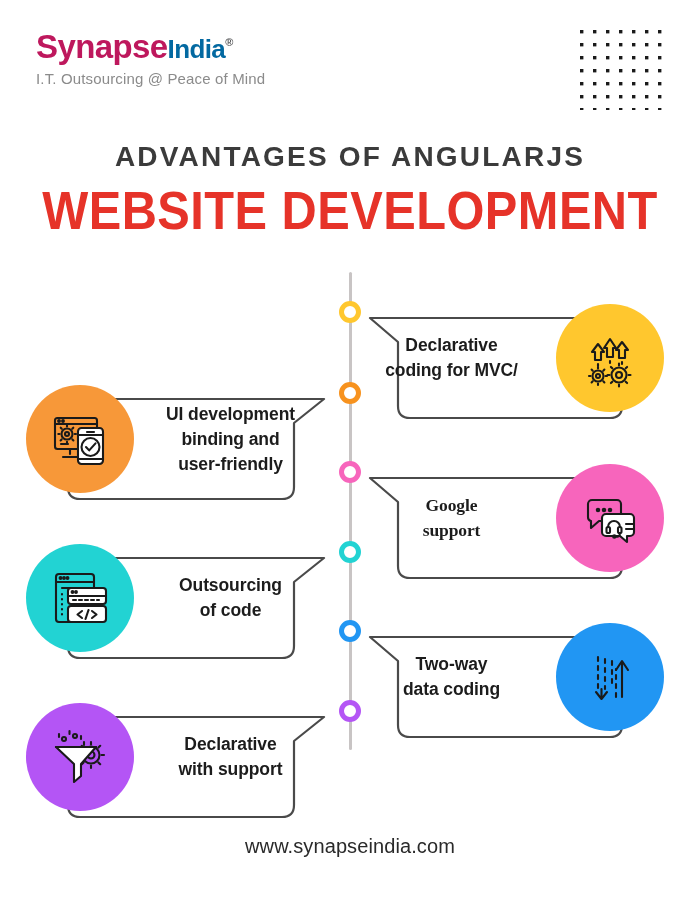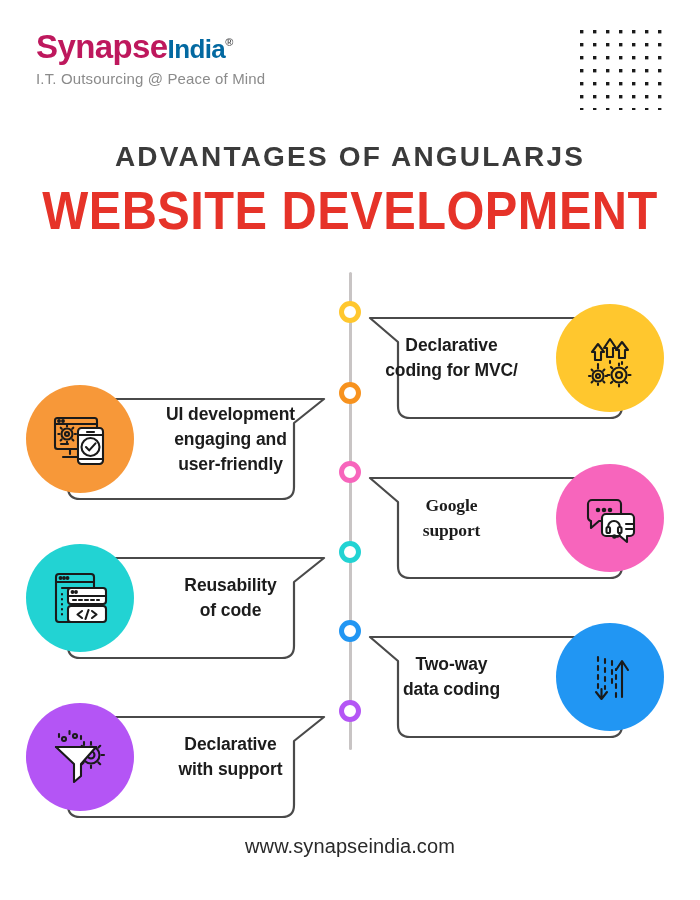--- a/index.html
+++ b/index.html
@@ -294,21 +294,21 @@
           <rect x="30" y="21" width="25" height="36" rx="3.5" fill="#ffffff"></rect>
           <path d="M39 25 h7"></path>
           <path d="M30 28 h25 M30 52 h25"></path>
           <circle cx="42.5" cy="40" r="9"></circle>
           <path d="M38 40 l3.2 3.4 L47.5 36.4"></path>
         </g>
           </svg>
         </div>
         <div class="card-text">
           <div>UI development</div>
-          <div>engaging and</div>
+          <div>binding and</div>
           <div>user-friendly</div>
         </div>
       </div>
       <div class="row row-right" style="left: 368px; top: 456px; width: 296px; font-family: Liberation Serif, serif;">
         <div class="card">
           <svg class="outline" width="300" height="128" viewBox="0 0 300 128">
       <path d="M2 22
                L250 22
                Q254 22 254 26
                L254 110
@@ -371,21 +371,21 @@
               <circle cx="28" cy="26" r="0.9" fill="#1a1a1a"></circle>
           <path d="M25 34 h26" stroke-dasharray="3 3"></path>
           <rect x="20" y="40" width="38" height="16" rx="3" fill="#ffffff"></rect>
           <path d="M34 45 l-4.5 3.5 L34 52"></path>
           <path d="M44 45 l4.5 3.5 L44 52"></path>
           <path d="M40.5 44 l-3 9"></path>
         </g>
           </svg>
         </div>
         <div class="card-text">
-          <div>Reusability</div>
+          <div>Outsourcing</div>
           <div>of code</div>
         </div>
       </div>
       <div class="row row-right" style="left: 368px; top: 615px; width: 296px;">
         <div class="card">
           <svg class="outline" width="300" height="128" viewBox="0 0 300 128">
       <path d="M2 22
                L250 22
                Q254 22 254 26
                L254 110

